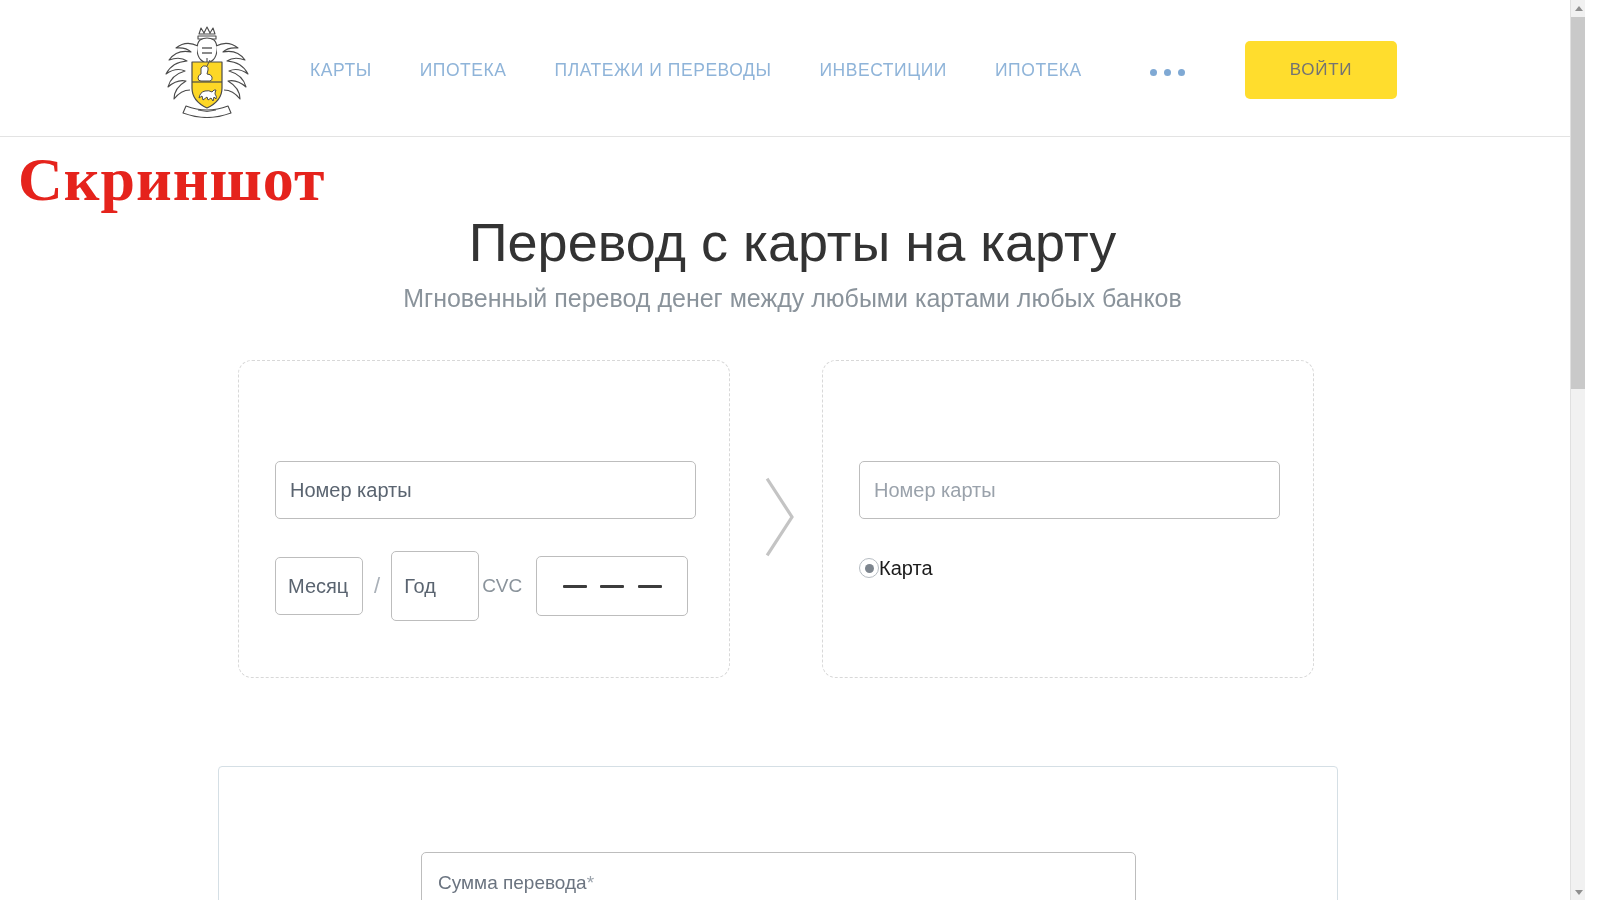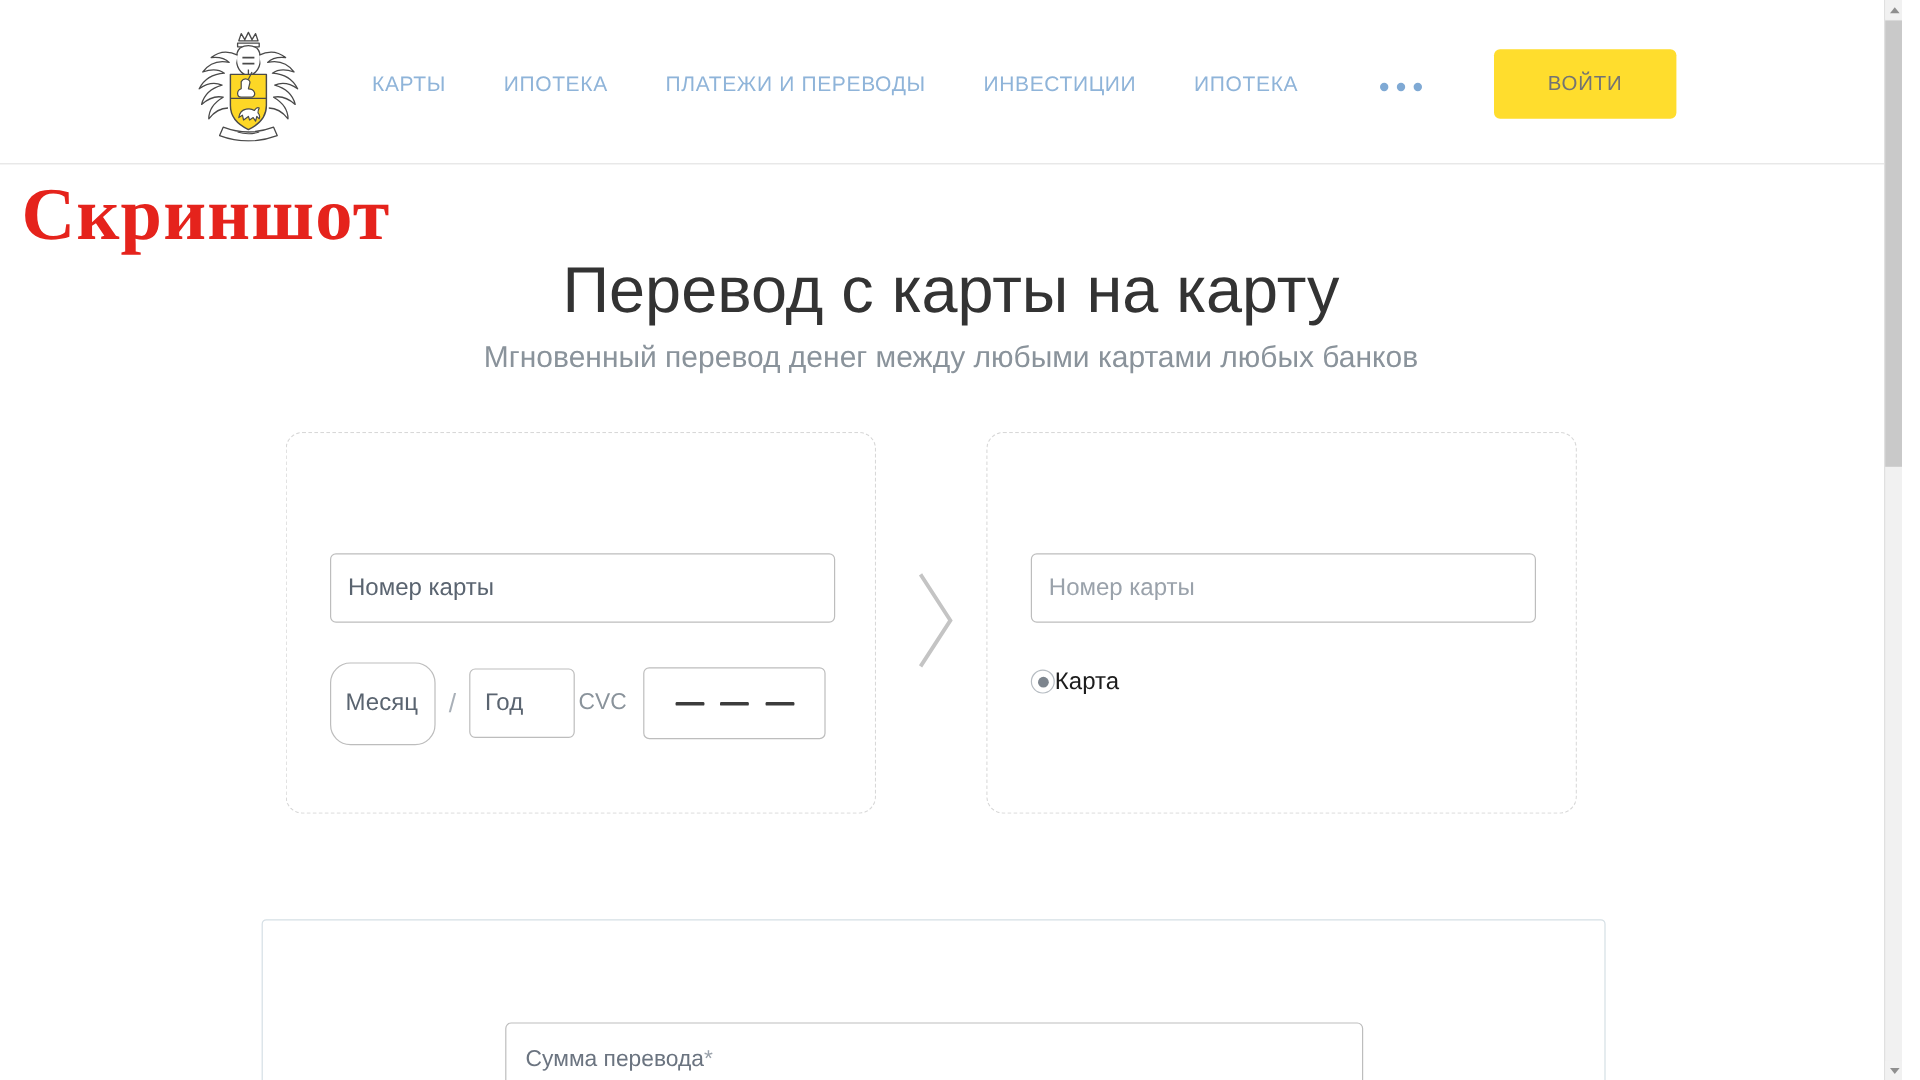--- a/index.html
+++ b/index.html
@@ -93,23 +93,23 @@
   }
   #source-number-field { width:421px; height:58px; padding:0 14px; }
   #target-number-field { width:421px; height:58px; padding:0 14px; }
   .placeholder-dark { color:#5a6470; font-size:20px; font-family:"Liberation Sans", sans-serif; }
   .placeholder-light { color:#9aa2ab; font-size:20px; font-family:"Liberation Sans", sans-serif; }
 
   #expiry-row {
     position:absolute; left:36px; top:196px;
     display:flex; align-items:center; height:58px;
   }
-  #month-field { width:88px; height:69px; padding:0 12px;border-radius:17px; }
+  #month-field { width:88px; height:58px; padding:0 12px; }
   #slash-sep { color:#a9b0b8; font-size:22px; margin:0 11px; font-weight:300; }
-  #year-field { width:88px; height:58px; padding:0 12px; }
+  #year-field { width:88px; height:70px; padding:0 12px; }
   #cvc-label {
     color:#8a939b; font-size:19px; margin:0 14px 0 3px;
     font-family:"Liberation Sans", sans-serif;
   }
   #cvc-field {
     width:152px; height:60px; display:flex; align-items:center;
     justify-content:space-evenly; padding:0 12px;
   }
   #cvc-field .dash {
     display:block; width:24px; height:3px; background:#3c3c3c; border-radius:1px;

